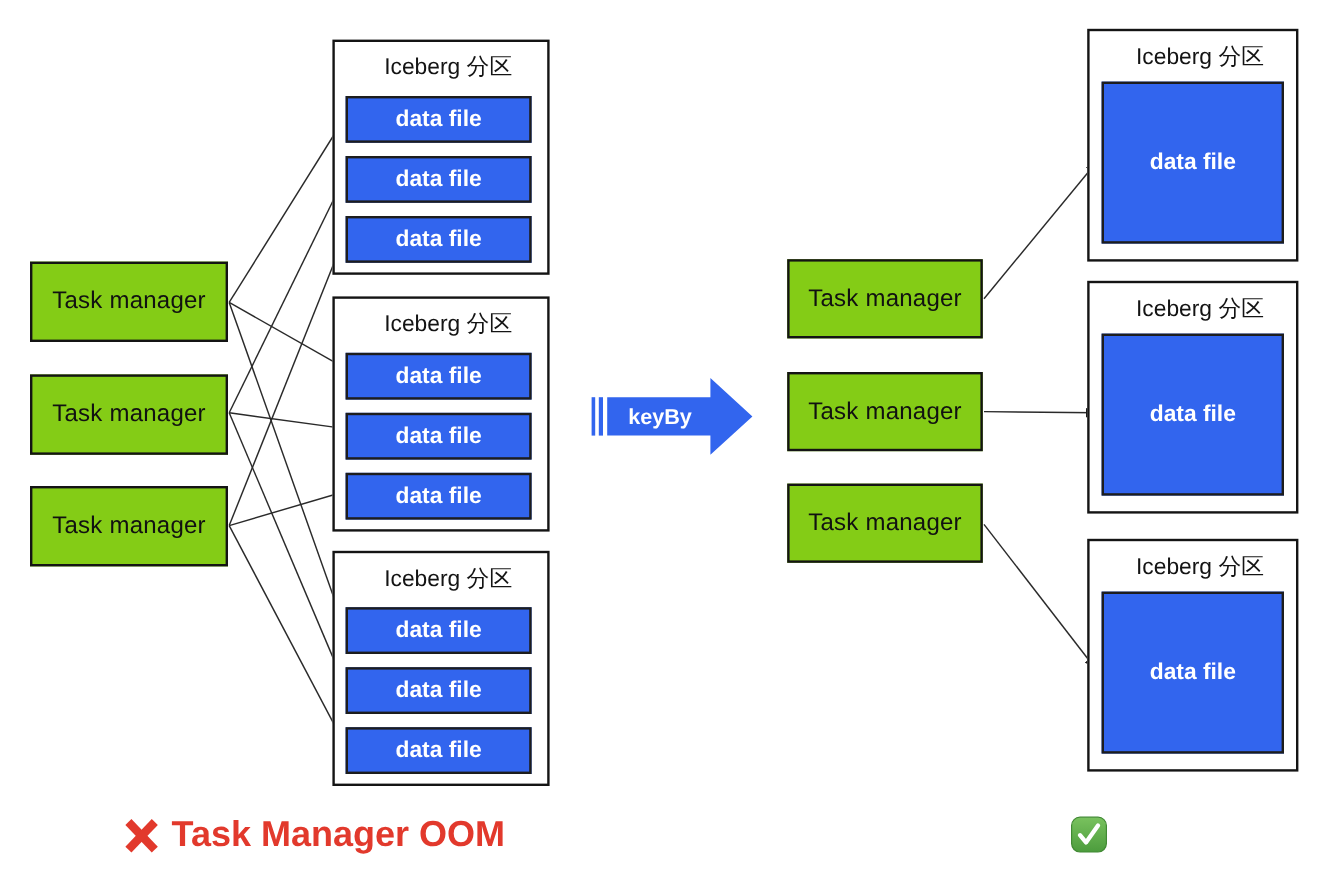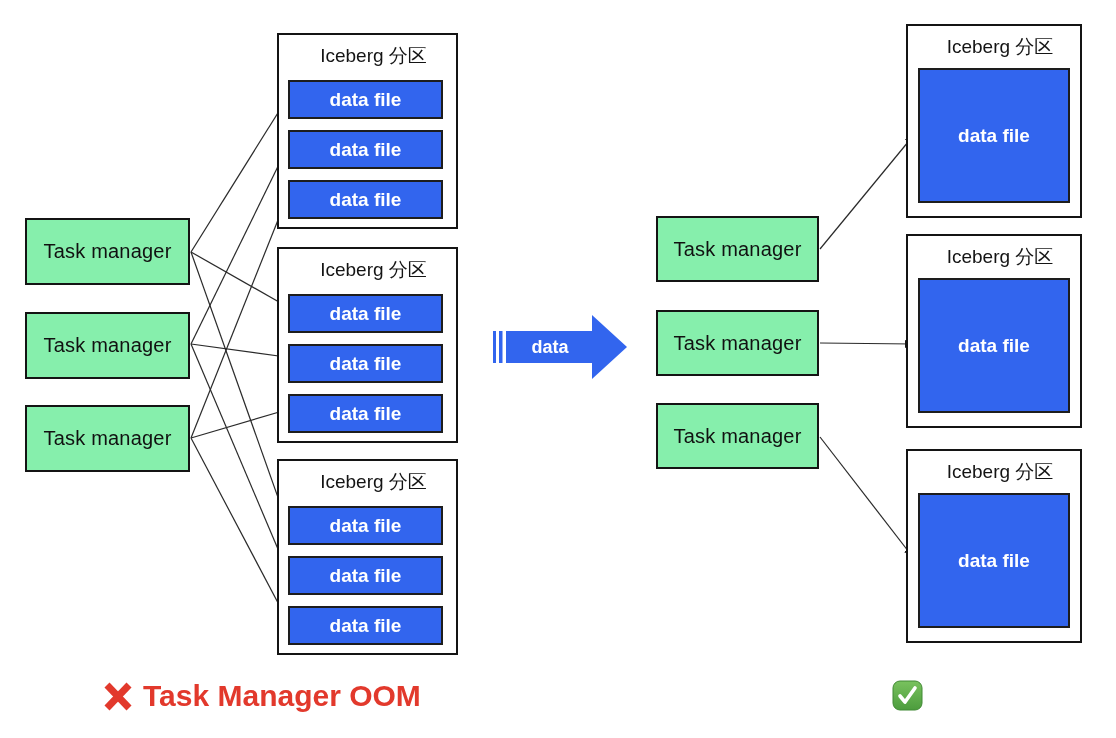--- a/index.html
+++ b/index.html
@@ -3,21 +3,21 @@
 <meta charset="utf-8">
 <style>
   html,body{margin:0;padding:0;background:#ffffff;}
   .canvas{
     position:relative;width:1116px;height:738px;background:#ffffff;
     font-family:"Liberation Sans","DejaVu Sans",sans-serif;color:#111;
     overflow:hidden;
   }
   .edges{position:absolute;left:0;top:0;width:1116px;height:738px;pointer-events:none;}
   .tm-box{
-    position:absolute;width:165px;height:67px;background:#86efac;border:2px solid #141414;
+    position:absolute;width:165px;height:67px;background:#84cc16;border:2px solid #141414;
     display:flex;align-items:center;justify-content:center;
     font-size:20px;letter-spacing:.2px;box-sizing:border-box;
   }
   .tm-left-1{left:25px;top:218px;}
   .tm-left-2{left:25px;top:312px;}
   .tm-left-3{left:25px;top:405px;}
   .tm-right-1{left:656px;top:216px;width:163px;height:66px;}
   .tm-right-2{left:656px;top:310px;width:163px;height:66px;}
   .tm-right-3{left:656px;top:403px;width:163px;height:66px;}
   .partition{
@@ -110,21 +110,21 @@
     <div class="file file-1">data file</div>
     <div class="file file-2">data file</div>
     <div class="file file-3">data file</div>
   </div>
 
   <svg class="keyby-arrow" width="145" height="78" viewBox="0 0 145 78">
     <rect x="5" y="23" width="3" height="32" fill="#3265EE"></rect>
     <rect x="11" y="23" width="3.5" height="32" fill="#3265EE"></rect>
     <polygon points="18,23 104,23 104,7 139,39 104,71 104,55 18,55" fill="#3265EE"></polygon>
   </svg>
-  <div class="keyby-label">data</div>
+  <div class="keyby-label">keyBy</div>
 
   <div class="tm-box tm-right-1">
     <span>Task manager</span>
   </div>
   <div class="tm-box tm-right-2">
     <span>Task manager</span>
   </div>
   <div class="tm-box tm-right-3">
     <span>Task manager</span>
   </div>

